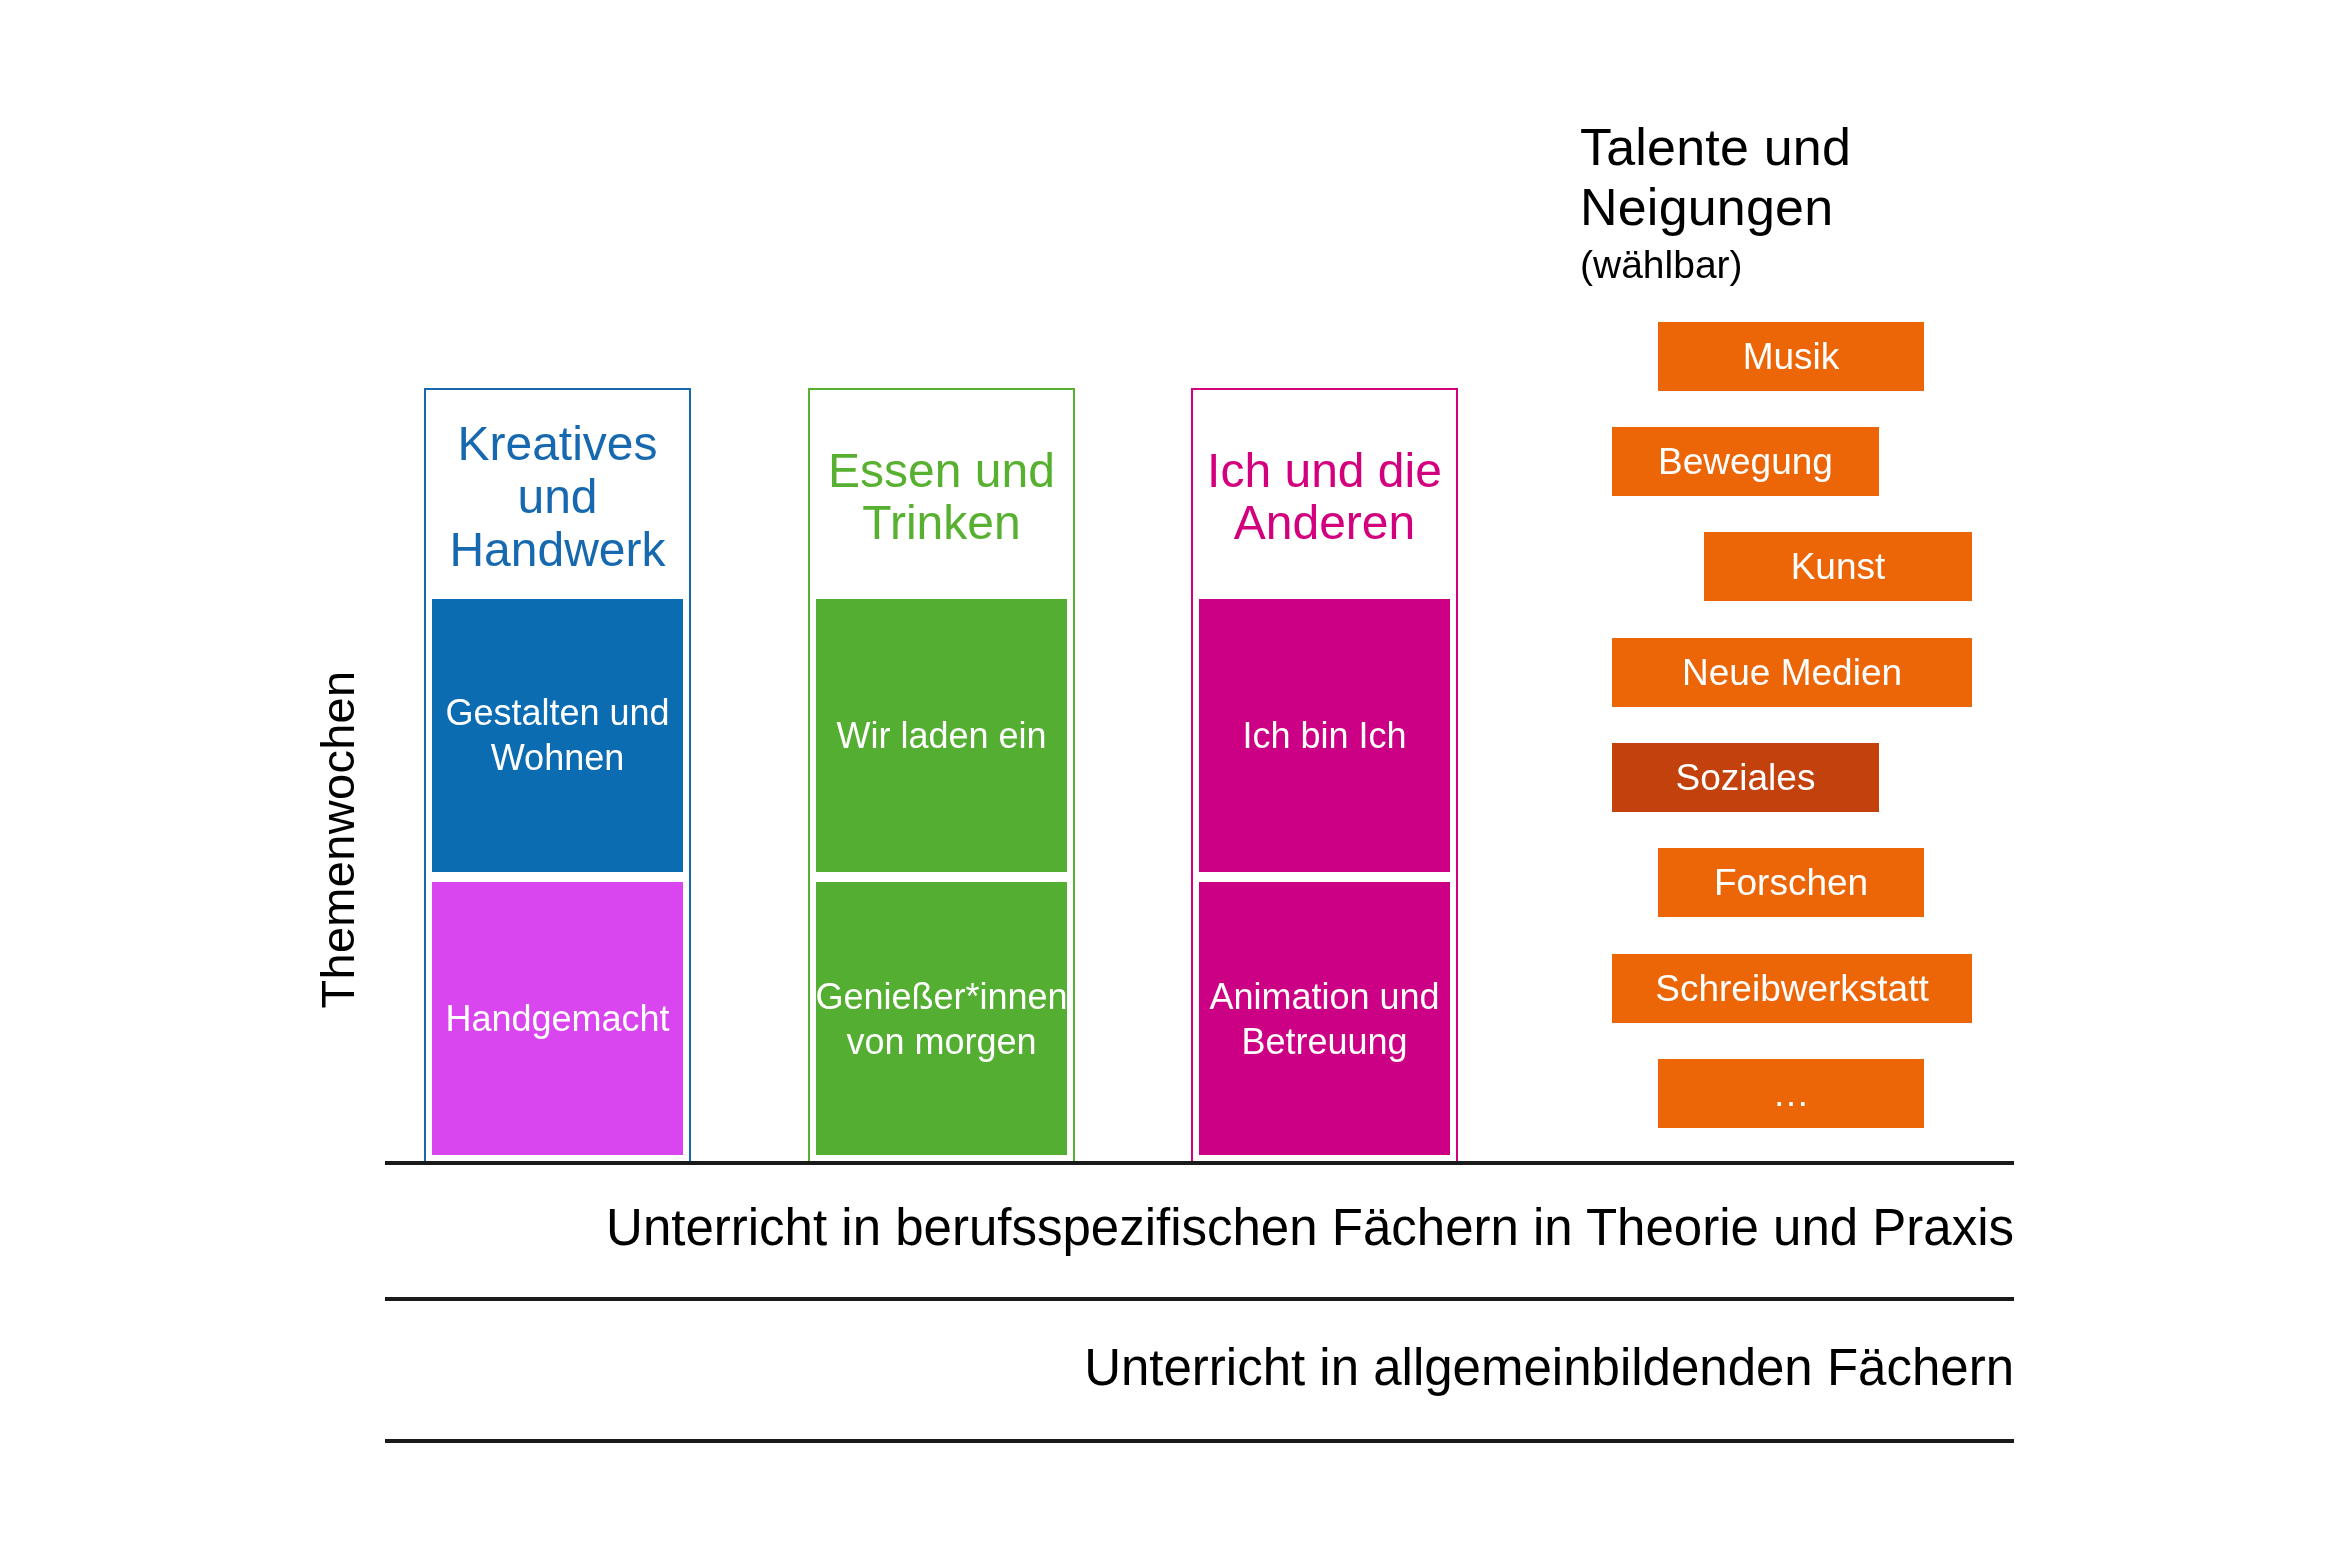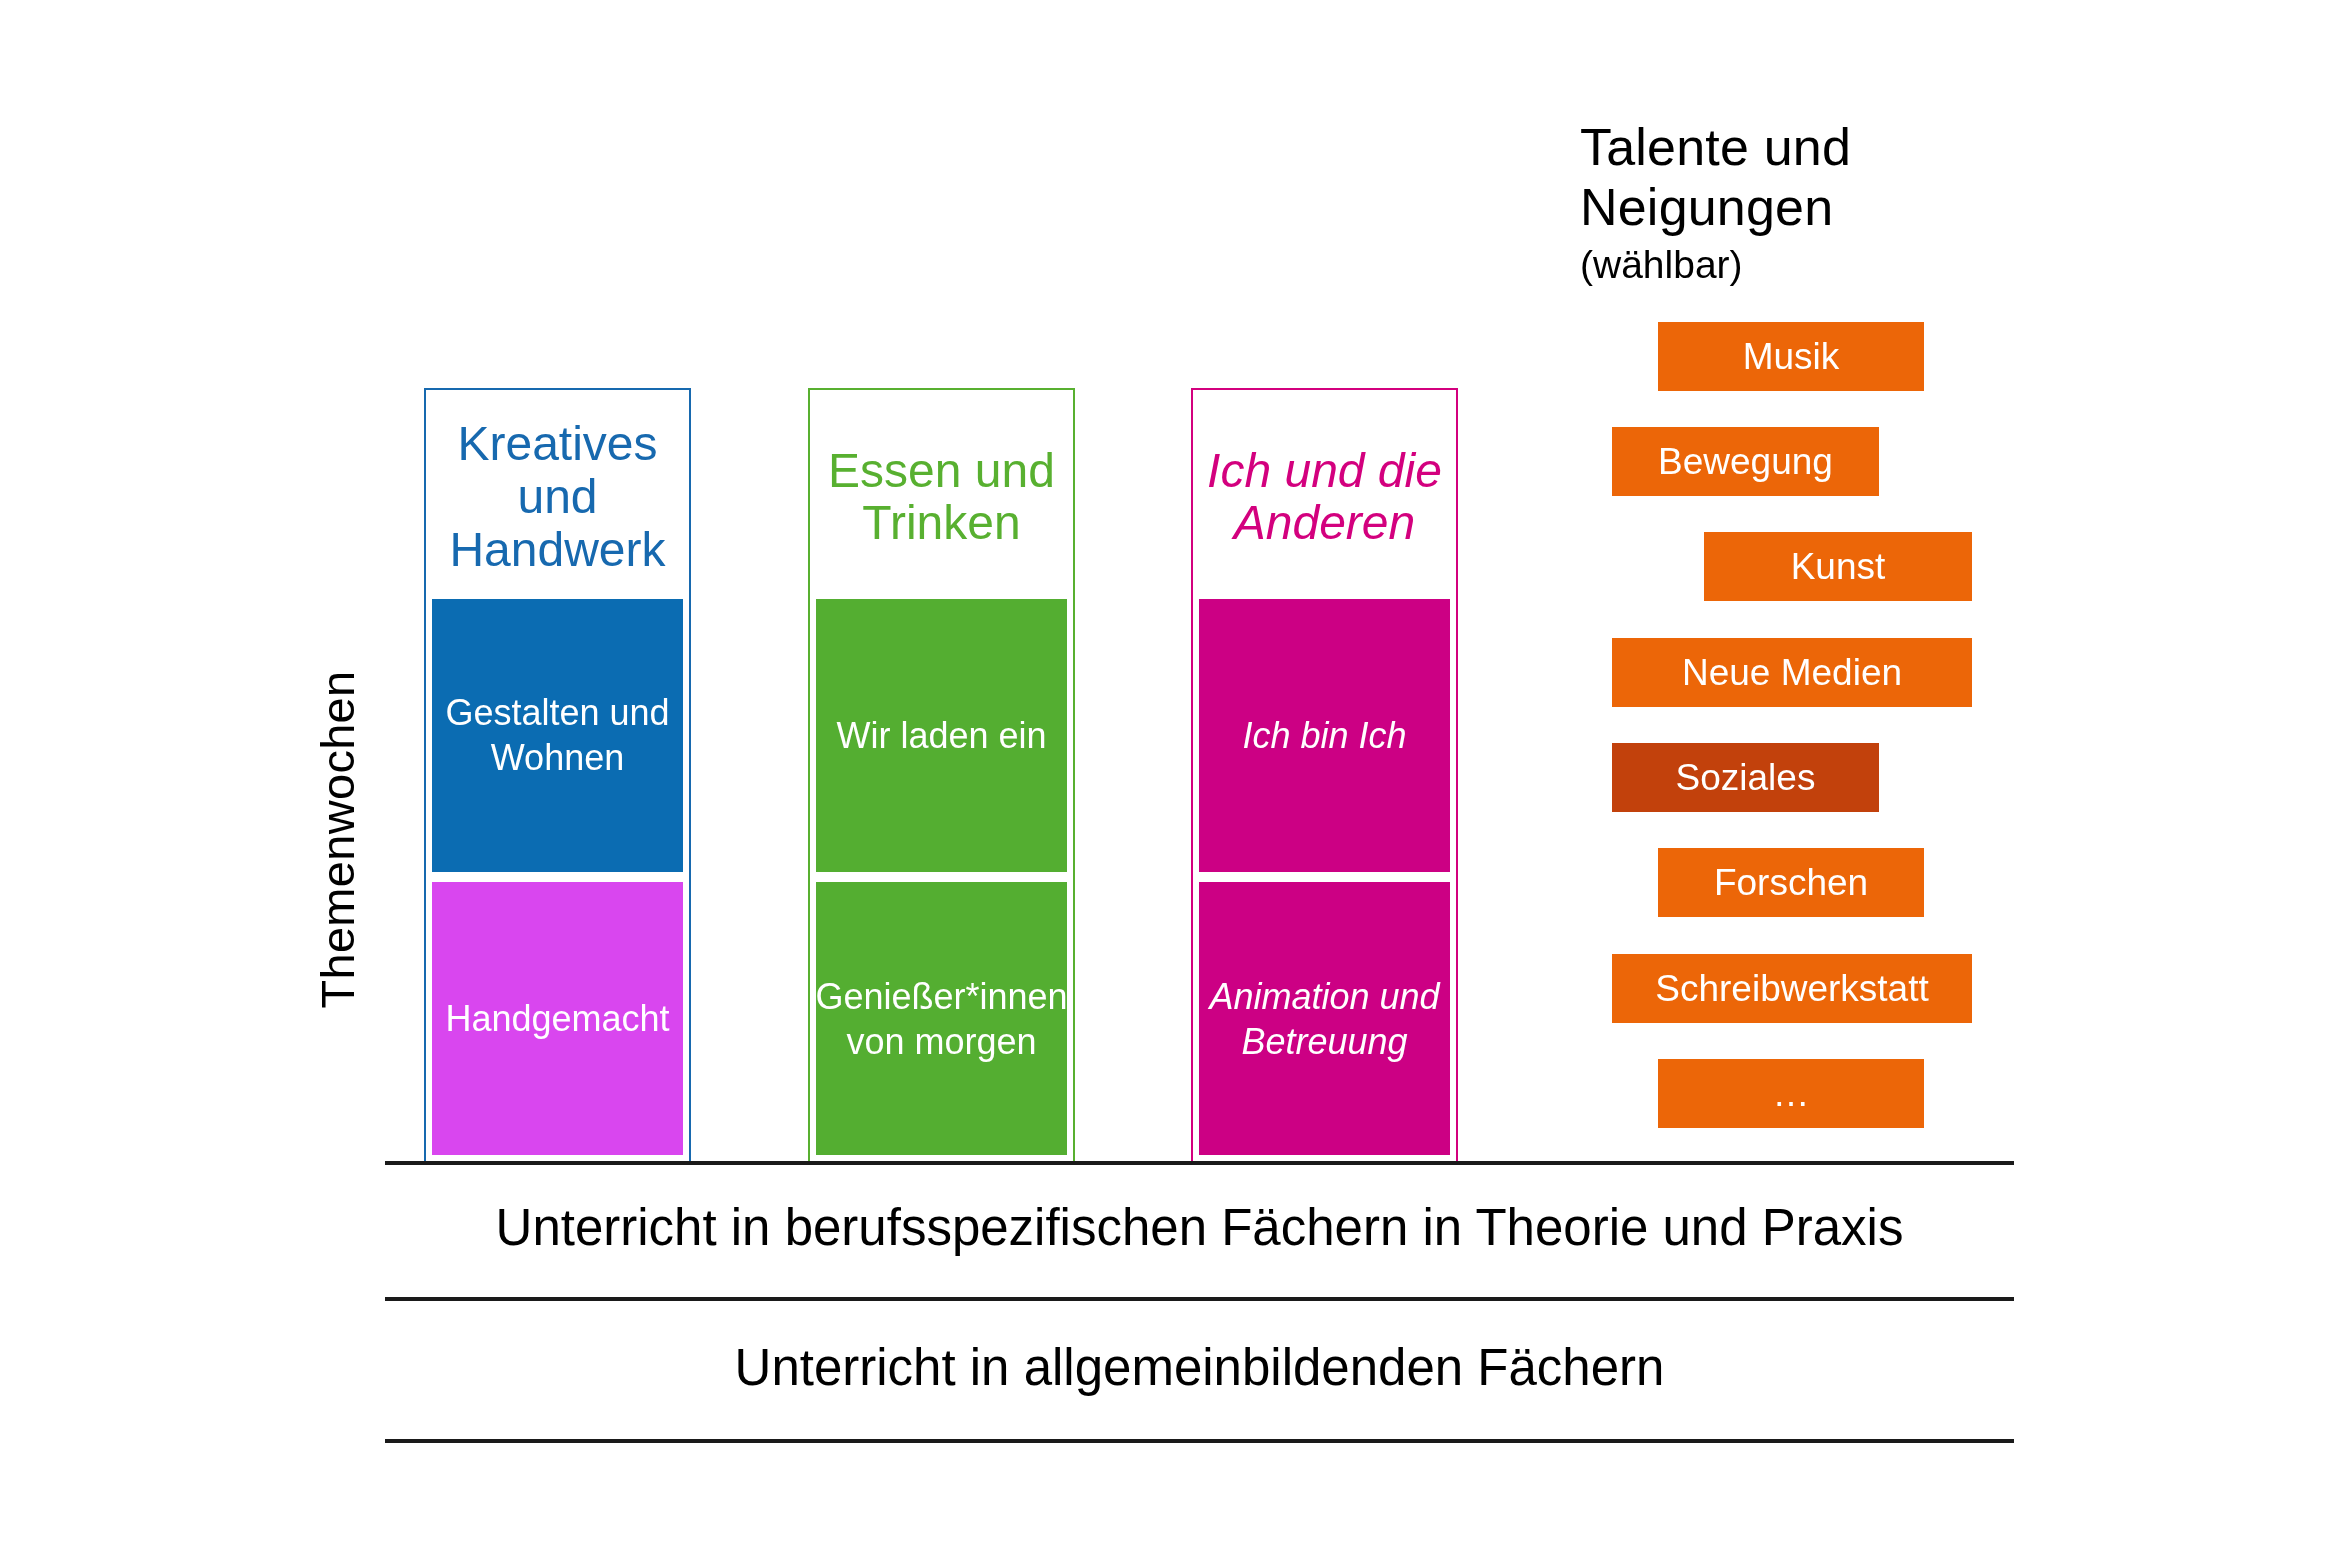--- a/index.html
+++ b/index.html
@@ -126,21 +126,21 @@
     border-top: 4.9px solid #1a1a1a;
   }
   #rule-1 { top: 1161px; }
   #rule-2 { top: 1297px; }
   #rule-3 { top: 1439px; }
 
   .band-text {
     position: absolute;
     left: 385px;
     width: 1629px;
-    text-align: center;
+    text-align: right;
     font-size: 51px;
     color: #000;
   }
   #band-text-1 { top: 1198px; }
   #band-text-2 { top: 1338px; }
 </style>
 </head>
 <body>
 
 <div id="talente-heading">
@@ -183,21 +183,21 @@
   <div class="cell top" style="background: rgb(11, 108, 178);">Gestalten und Wohnen</div>
   <div class="cell" style="background: #d946ef;">Handgemacht</div>
 </div>
 
 <div class="theme-col" id="col-essen" style="border-color: rgb(88, 176, 48);">
   <div class="col-title" style="color: rgb(88, 176, 48);">Essen und Trinken</div>
   <div class="cell top" style="background: rgb(84, 174, 49);">Wir laden ein</div>
   <div class="cell" style="background: rgb(84, 174, 49);">Genießer*innen von morgen</div>
 </div>
 
-<div class="theme-col" id="col-ich" style="border-color: rgb(211, 0, 126); font-style: italic;">
+<div class="theme-col" id="col-ich" style="border-color: rgb(211, 0, 126);">
   <div class="col-title" style="color: rgb(211, 0, 126);">Ich und die Anderen</div>
   <div class="cell top" style="background: rgb(204, 0, 132);">Ich bin Ich</div>
   <div class="cell" style="background: rgb(204, 0, 132);">Animation und Betreuung</div>
 </div>
 
 <div class="rule" id="rule-1" style="border-top-color: rgb(26, 26, 26);"></div>
 <div class="band-text" id="band-text-1">Unterricht in berufsspezifischen Fächern in Theorie und Praxis</div>
 <div class="rule" id="rule-2" style="border-top-color: rgb(26, 26, 26);"></div>
 <div class="band-text" id="band-text-2">Unterricht in allgemeinbildenden Fächern</div>
 <div class="rule" id="rule-3" style="border-top-color: rgb(26, 26, 26);"></div>

